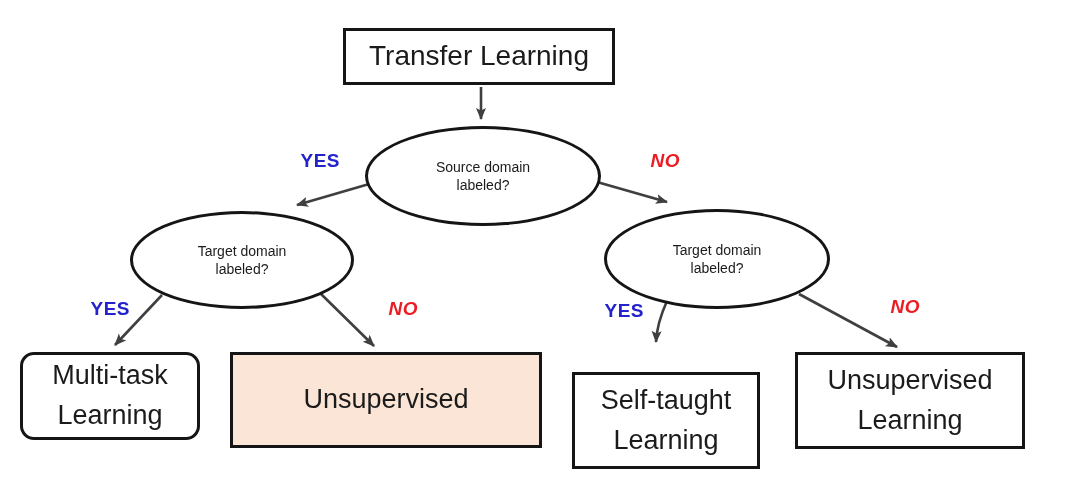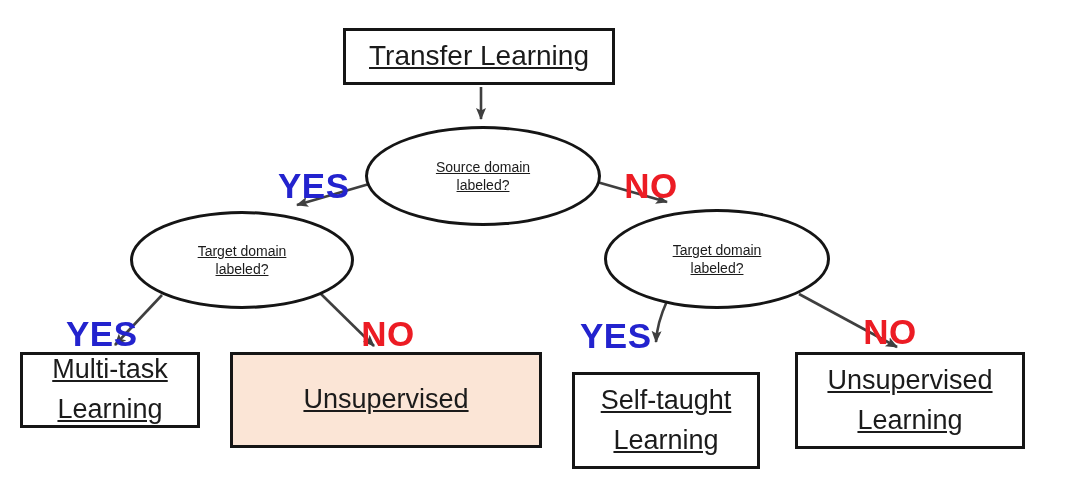--- a/index.html
+++ b/index.html
@@ -33,52 +33,50 @@
 
   .node {
     position: absolute;
     display: flex;
     flex-direction: column;
     align-items: center;
     justify-content: center;
     text-align: center;
     background: #fff;
     border: 3px solid var(--node_border);
-    text-decoration: underline;
   }
   .node span { display: block; }
 
   .rect-root {
     left: 343px; top: 28px; width: 272px; height: 57px;
     font-size: 28px; line-height: 1.1;
   }
   .ellipse {
     border-radius: 50%;
     font-size: 14px; line-height: 1.32;
   }
   .ellipse-source { left: 365px; top: 126px; width: 236px; height: 100px; }
   .ellipse-left   { left: 130px; top: 211px; width: 224px; height:  98px; }
   .ellipse-right  { left: 604px; top: 209px; width: 226px; height: 100px; }
 
   .leaf { font-size: 27px; line-height: 1.48; }
-  .leaf-multitask  { left:  20px; top: 352px; width: 180px; height: 76px; }
+  .leaf-multitask  { left:  20px; top: 352px; width: 180px; height: 88px; border-radius: 14px; }
   .leaf-uda        { left: 230px; top: 352px; width: 312px; height: 96px; background: var(--highlight_bg); }
   .leaf-selftaught { left: 572px; top: 372px; width: 188px; height: 97px; justify-content: center; }
   .leaf-unsup      { left: 795px; top: 352px; width: 230px; height: 97px; }
 
   .edge-label {
     position: absolute;
-    font-size: 35px;
+    font-size: 19px;
     font-weight: 700;
-    text-align: center;
+    text-align: right;
     letter-spacing: 0.5px;
-    margin-top: 16px;
   }
   .lbl-yes { color: var(--yes); }
-  .lbl-no  { color: var(--no); }
+  .lbl-no  { color: var(--no); font-style: italic; }
   .lbl-yes-top   { left: 278px; top: 150px; width: 62px; }
   .lbl-no-top    { left: 622px; top: 150px; width: 58px; }
   .lbl-yes-left  { left:  66px; top: 298px; width: 64px; }
   .lbl-no-left   { left: 358px; top: 298px; width: 60px; }
   .lbl-yes-right { left: 580px; top: 300px; width: 64px; }
   .lbl-no-right  { left: 860px; top: 296px; width: 60px; }
 </style>
 </head>
 <body>
 

